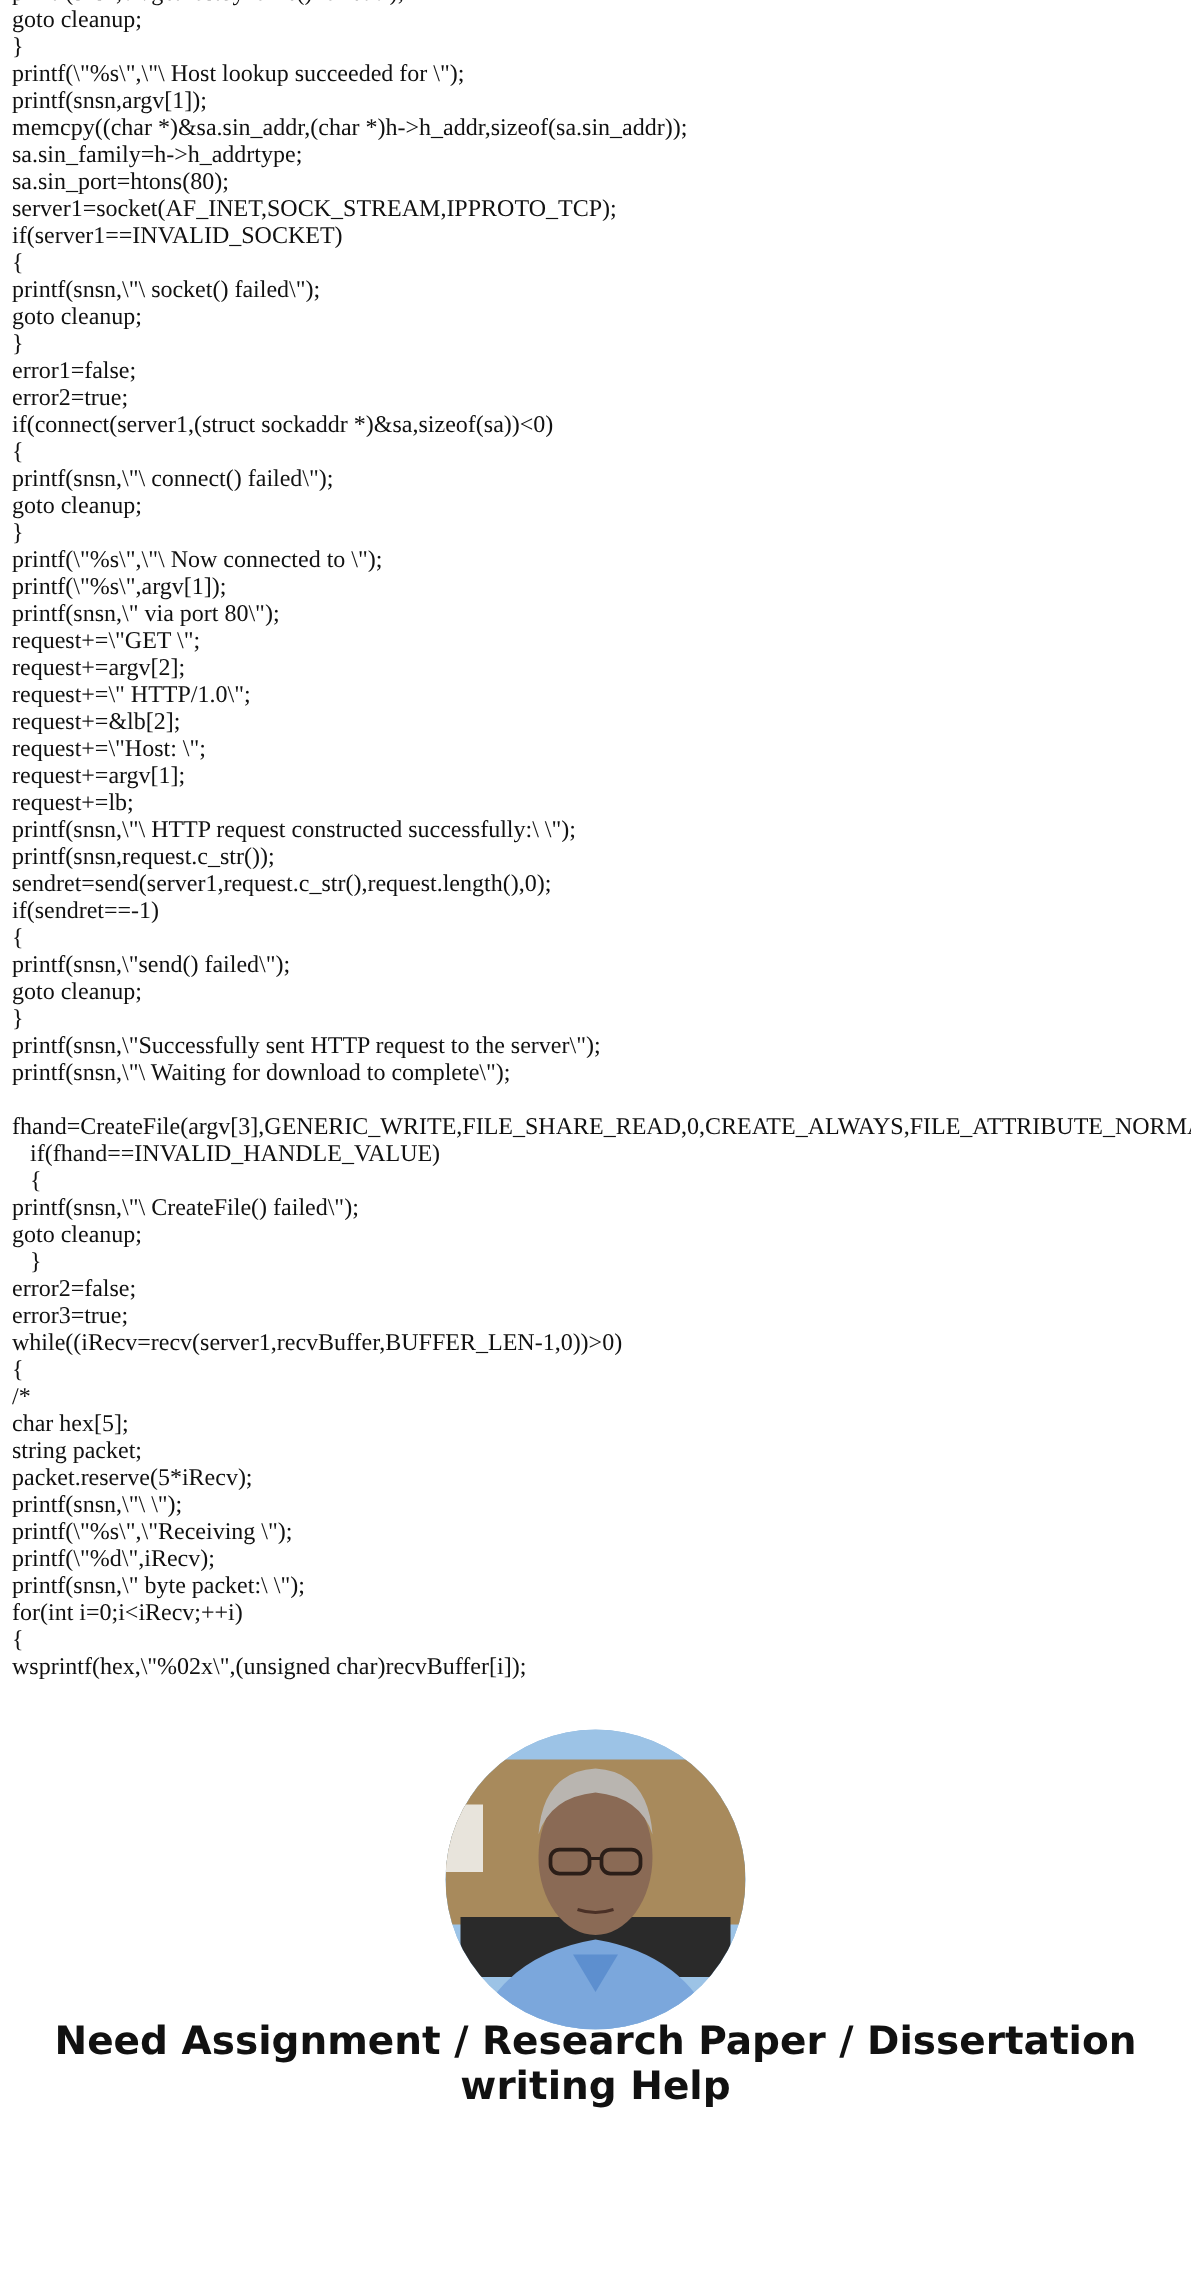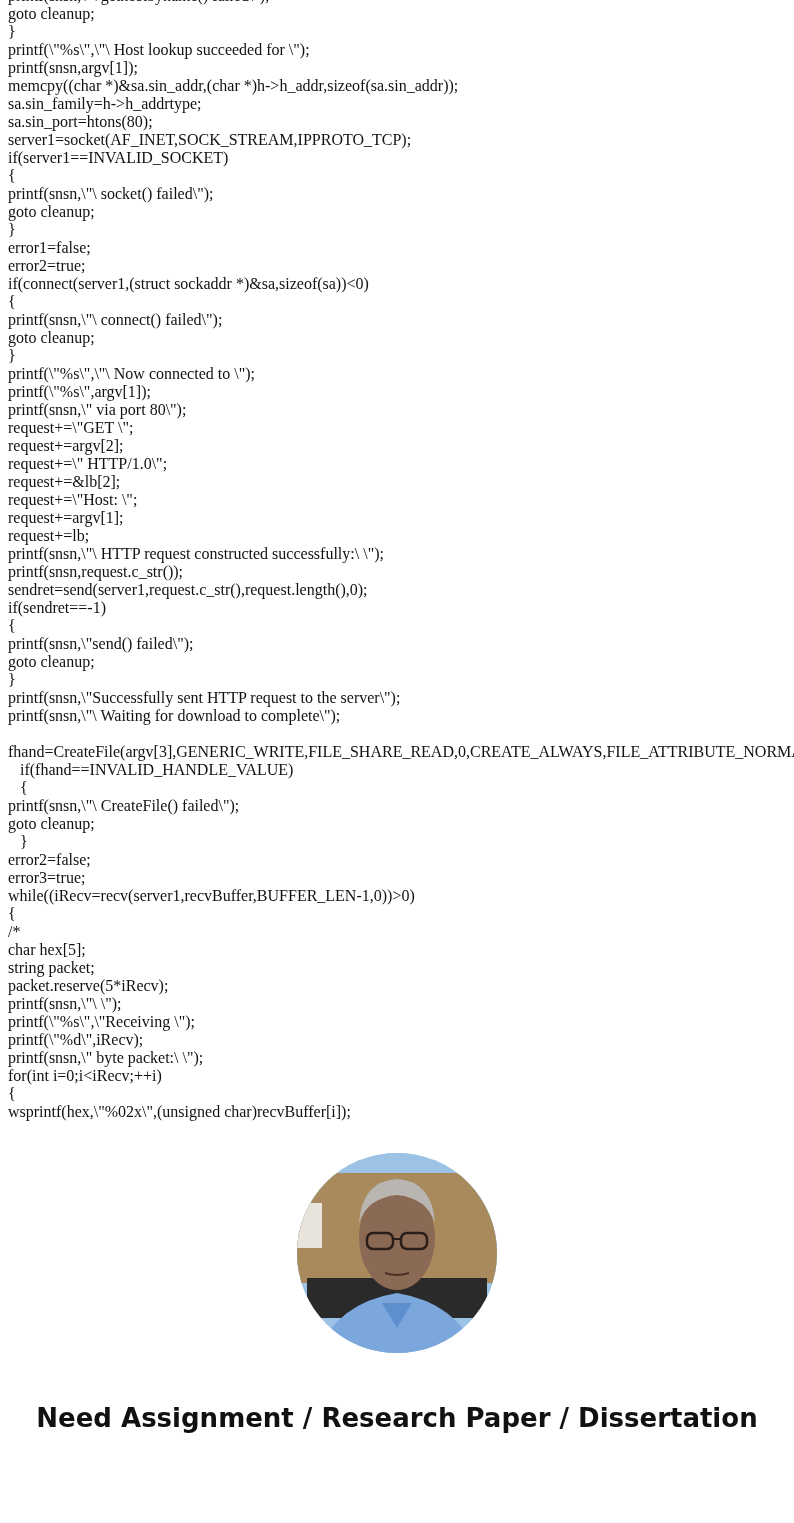--- a/index.html
+++ b/index.html
@@ -8,21 +8,21 @@
     position: absolute; left: 8px; top: -13px; right: 0;
     font-family: "Liberation Serif", serif; font-size: 16px; line-height: 18px;
     color: #111111; white-space: pre; overflow: hidden;
   }
   .code .line { display: block; height: 18px; }
   .photo {
     position: absolute; left: 297px; top: 1153px; width: 200px; height: 200px;
     border-radius: 50%; overflow: hidden; background: #8fb8de;
   }
   .footer {
-    position: absolute; left: 0; right: 0; top: 1403px; text-align: center;
+    position: absolute; left: 0; right: 0; top: 1346px; text-align: center;
     font-family: "DejaVu Sans", sans-serif; font-weight: bold; font-size: 26px;
     line-height: 30px; color: #111111;
   }
   .footer div { display: block; }
 </style>
 </head>
 <body>
 
 <div class="code" id="code"><span class="line">printf(snsn,\"\ gethostbyname() failed\");</span><span class="line">goto cleanup;</span><span class="line">}</span><span class="line">printf(\"%s\",\"\ Host lookup succeeded for \");</span><span class="line">printf(snsn,argv[1]);</span><span class="line">memcpy((char *)&amp;sa.sin_addr,(char *)h-&gt;h_addr,sizeof(sa.sin_addr));</span><span class="line">sa.sin_family=h-&gt;h_addrtype;</span><span class="line">sa.sin_port=htons(80);</span><span class="line">server1=socket(AF_INET,SOCK_STREAM,IPPROTO_TCP);</span><span class="line">if(server1==INVALID_SOCKET)</span><span class="line">{</span><span class="line">printf(snsn,\"\ socket() failed\");</span><span class="line">goto cleanup;</span><span class="line">}</span><span class="line">error1=false;</span><span class="line">error2=true;</span><span class="line">if(connect(server1,(struct sockaddr *)&amp;sa,sizeof(sa))&lt;0)</span><span class="line">{</span><span class="line">printf(snsn,\"\ connect() failed\");</span><span class="line">goto cleanup;</span><span class="line">}</span><span class="line">printf(\"%s\",\"\ Now connected to \");</span><span class="line">printf(\"%s\",argv[1]);</span><span class="line">printf(snsn,\" via port 80\");</span><span class="line">request+=\"GET \";</span><span class="line">request+=argv[2];</span><span class="line">request+=\" HTTP/1.0\";</span><span class="line">request+=&amp;lb[2];</span><span class="line">request+=\"Host: \";</span><span class="line">request+=argv[1];</span><span class="line">request+=lb;</span><span class="line">printf(snsn,\"\ HTTP request constructed successfully:\ \");</span><span class="line">printf(snsn,request.c_str());</span><span class="line">sendret=send(server1,request.c_str(),request.length(),0);</span><span class="line">if(sendret==-1)</span><span class="line">{</span><span class="line">printf(snsn,\"send() failed\");</span><span class="line">goto cleanup;</span><span class="line">}</span><span class="line">printf(snsn,\"Successfully sent HTTP request to the server\");</span><span class="line">printf(snsn,\"\ Waiting for download to complete\");</span><span class="line"></span><span class="line">fhand=CreateFile(argv[3],GENERIC_WRITE,FILE_SHARE_READ,0,CREATE_ALWAYS,FILE_ATTRIBUTE_NORMAL,0);</span><span class="line">   if(fhand==INVALID_HANDLE_VALUE)</span><span class="line">   {</span><span class="line">printf(snsn,\"\ CreateFile() failed\");</span><span class="line">goto cleanup;</span><span class="line">   }</span><span class="line">error2=false;</span><span class="line">error3=true;</span><span class="line">while((iRecv=recv(server1,recvBuffer,BUFFER_LEN-1,0))&gt;0)</span><span class="line">{</span><span class="line">/*</span><span class="line">char hex[5];</span><span class="line">string packet;</span><span class="line">packet.reserve(5*iRecv);</span><span class="line">printf(snsn,\"\ \");</span><span class="line">printf(\"%s\",\"Receiving \");</span><span class="line">printf(\"%d\",iRecv);</span><span class="line">printf(snsn,\" byte packet:\ \");</span><span class="line">for(int i=0;i&lt;iRecv;++i)</span><span class="line">{</span><span class="line">wsprintf(hex,\"%02x\",(unsigned char)recvBuffer[i]);</span></div>
 
@@ -38,13 +38,14 @@
     <path d="M62 70 Q65 28 100 26 Q135 28 138 70 Q130 45 100 42 Q70 45 62 70 Z" fill="#b9b5b0"></path>
     <rect x="70" y="80" width="26" height="16" rx="6" fill="none" stroke="#2b1e18" stroke-width="2.5"></rect>
     <rect x="104" y="80" width="26" height="16" rx="6" fill="none" stroke="#2b1e18" stroke-width="2.5"></rect>
     <line x1="96" y1="86" x2="104" y2="86" stroke="#2b1e18" stroke-width="2"></line>
     <path d="M88 120 Q100 124 112 120" stroke="#4a3026" stroke-width="2" fill="none"></path>
   </svg>
 </div>
 
 <div class="footer">
   <div>Need Assignment / Research Paper / Dissertation</div>
+  <div>writing Help</div>
 </div>
 
 </body></html>

